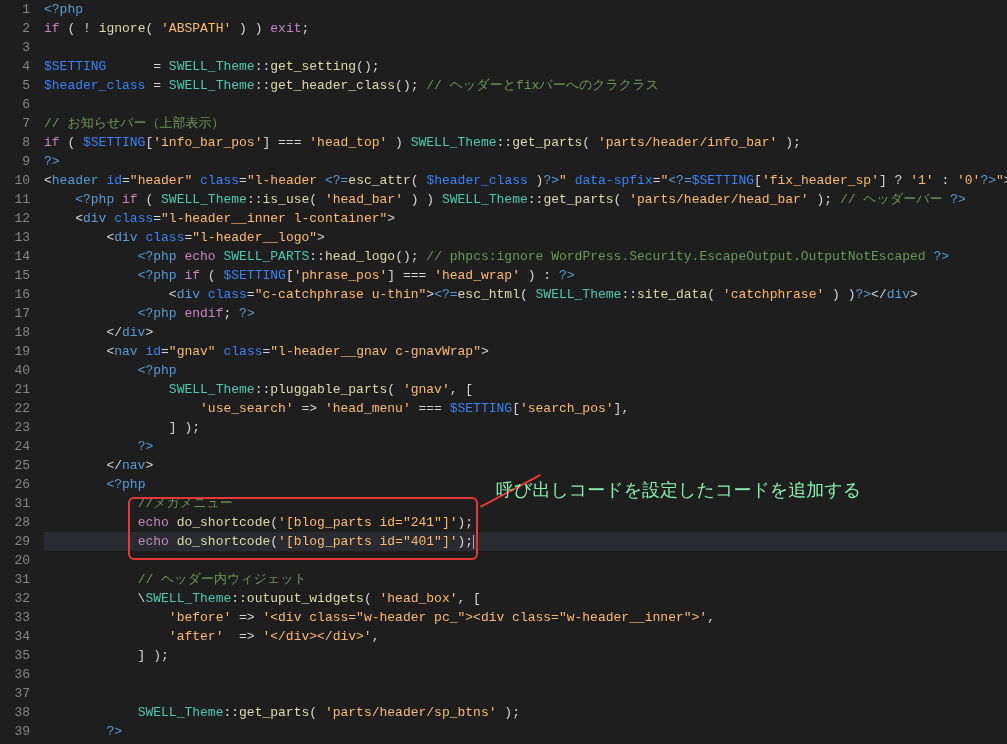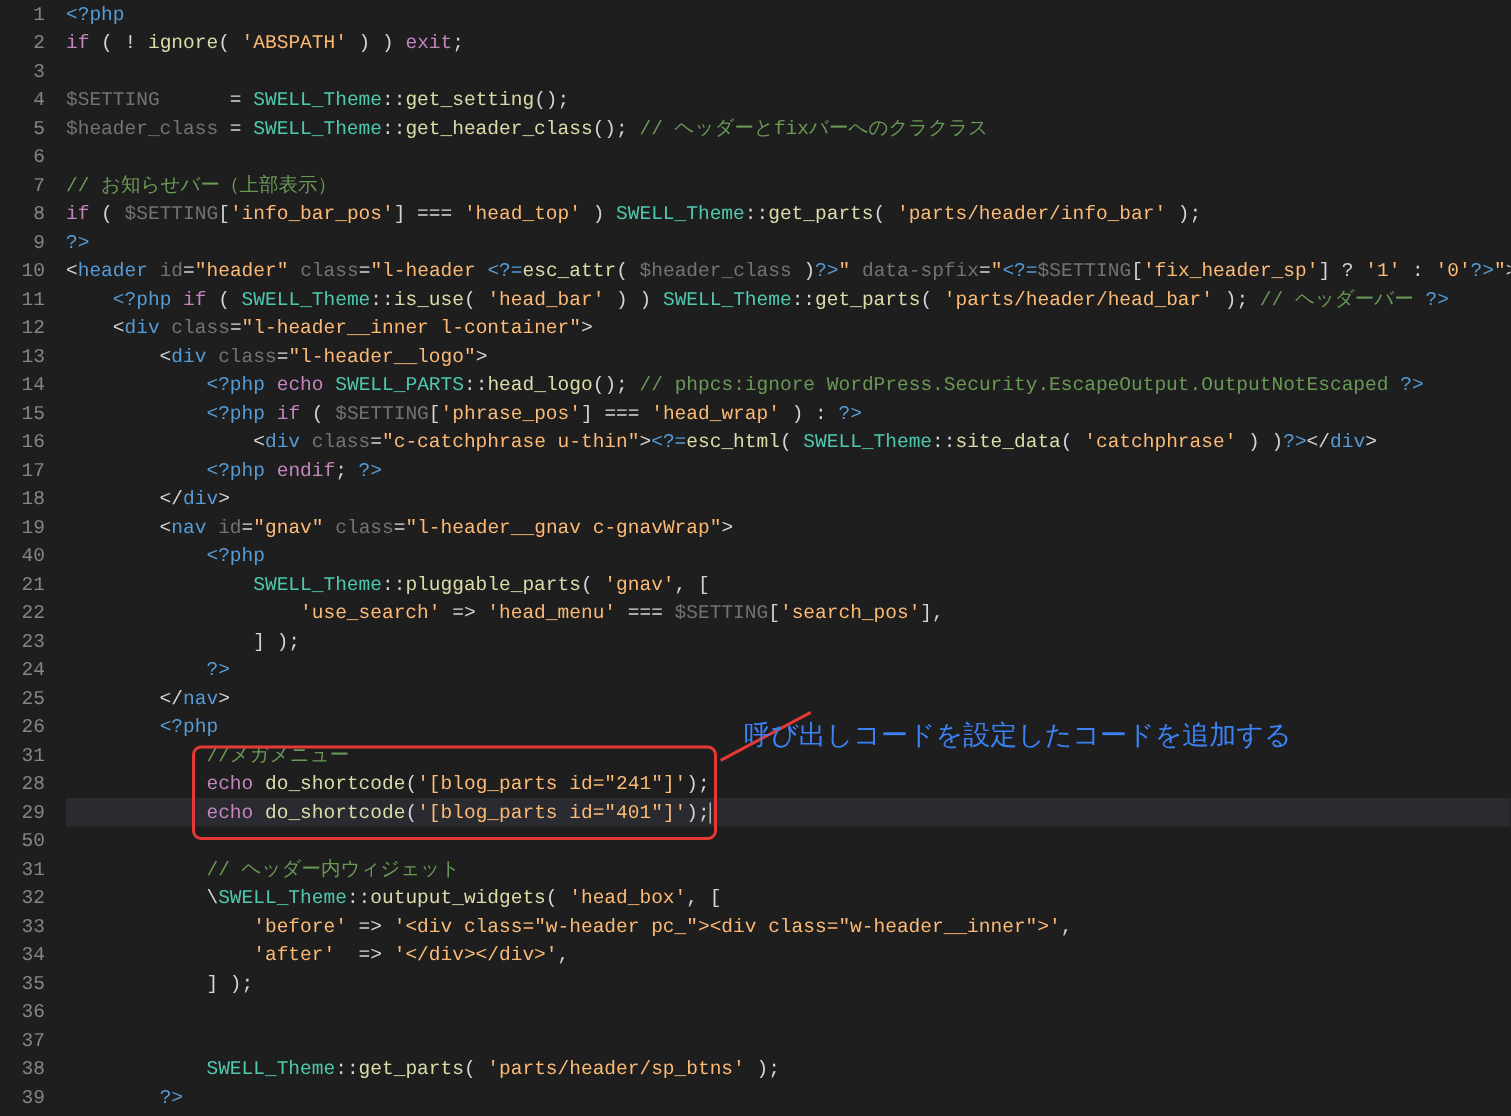--- a/index.html
+++ b/index.html
@@ -38,37 +38,37 @@
   height: 19px;
   line-height: 19px;
   white-space: pre;
 }
 .code .line.hl {
   background: rgba(55,60,70,0.45);
 }
 
 .kw { color: #c586c0; }       
 .kwblue { color: #569cd6; }   
-.var { color: #737373; }      
+.var { color: #3b82f6; }      
 .type { color: #4ec9b0; }     
 .fn { color: #dcdcaa; }       
 .str { color: #fdba74; text-align: center; }      
 .cmt { color: #6a9955; }      
 .punc { color: #d4d4d4; }
 .op { color: #d4d4d4; }
 
 .annot-box {
   position: absolute;
   border: 2px solid #e53935;
   border-radius: 6px;
   pointer-events: none;
 }
 .annot-text {
   position: absolute;
-  color: #3b82f6;
+  color: #86efac;
   font-size: 18px;
   font-family: "Yu Gothic", "Meiryo", sans-serif;
   font-weight: 500;
   white-space: nowrap;
 }
 .annot-line {
   position: absolute;
   border-top: 2px solid #e53935;
   transform-origin: 0 0;
 }
@@ -108,21 +108,21 @@
       <div class="ln">40</div>
       <div class="ln">21</div>
       <div class="ln">22</div>
       <div class="ln">23</div>
       <div class="ln">24</div>
       <div class="ln">25</div>
       <div class="ln">26</div>
       <div class="ln">31</div>
       <div class="ln">28</div>
       <div class="ln">29</div>
-      <div class="ln">50</div>
+      <div class="ln">20</div>
       <div class="ln">31</div>
       <div class="ln">32</div>
       <div class="ln">33</div>
       <div class="ln">34</div>
       <div class="ln">35</div>
       <div class="ln">36</div>
       <div class="ln">37</div>
       <div class="ln">38</div>
       <div class="ln">39</div>
     </div>

